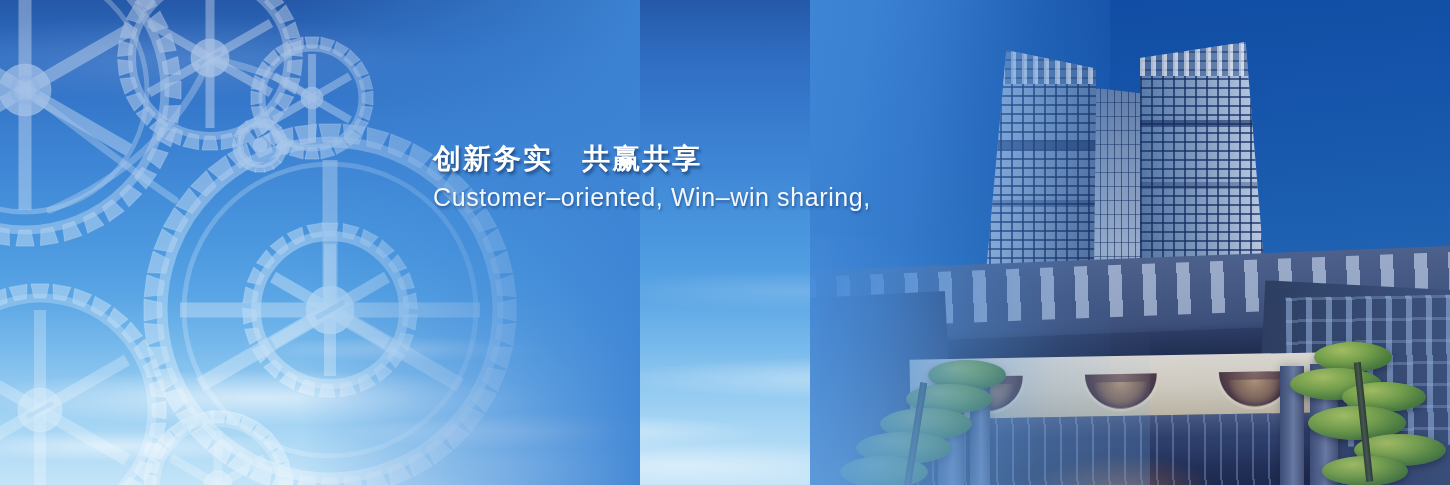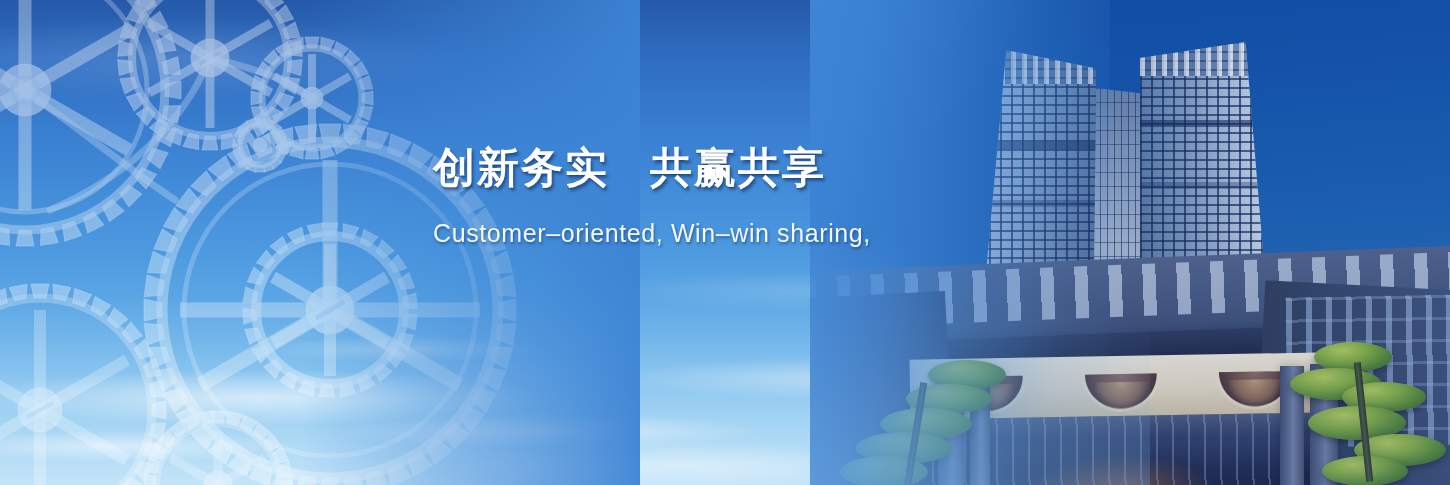--- a/index.html
+++ b/index.html
@@ -236,37 +236,37 @@
     pointer-events:none;
   }
 
   
   .textblock {
     position:absolute; left:433px; top:141px;
     z-index:40;
   }
   .cn-line {
     color:#ffffff;
-    font-size:42px;
+    font-size:28px;
     font-weight:bold;
     letter-spacing:2px;
     line-height:1.30;
     text-shadow: 2px 3px 3px rgba(12,45,95,.55), 0 1px 1px rgba(12,45,95,.4);
     white-space:pre;
   }
   .en-line {
     color:#f4f8fc;
     font-size:25px;
     font-weight:500;
     letter-spacing:.6px;
     line-height:1.48;
     text-shadow: 1px 2px 3px rgba(12,45,95,.55);
     white-space:pre;
   }
-  .en-wrap { margin-top:19px; }
+  .en-wrap { margin-top:2px; }
 </style>
 </head>
 <body>
 
 <div id="banner">
 
   <div class="sky"></div>
   <div class="clouds"></div>
   <div class="cloudveil"></div>
 

